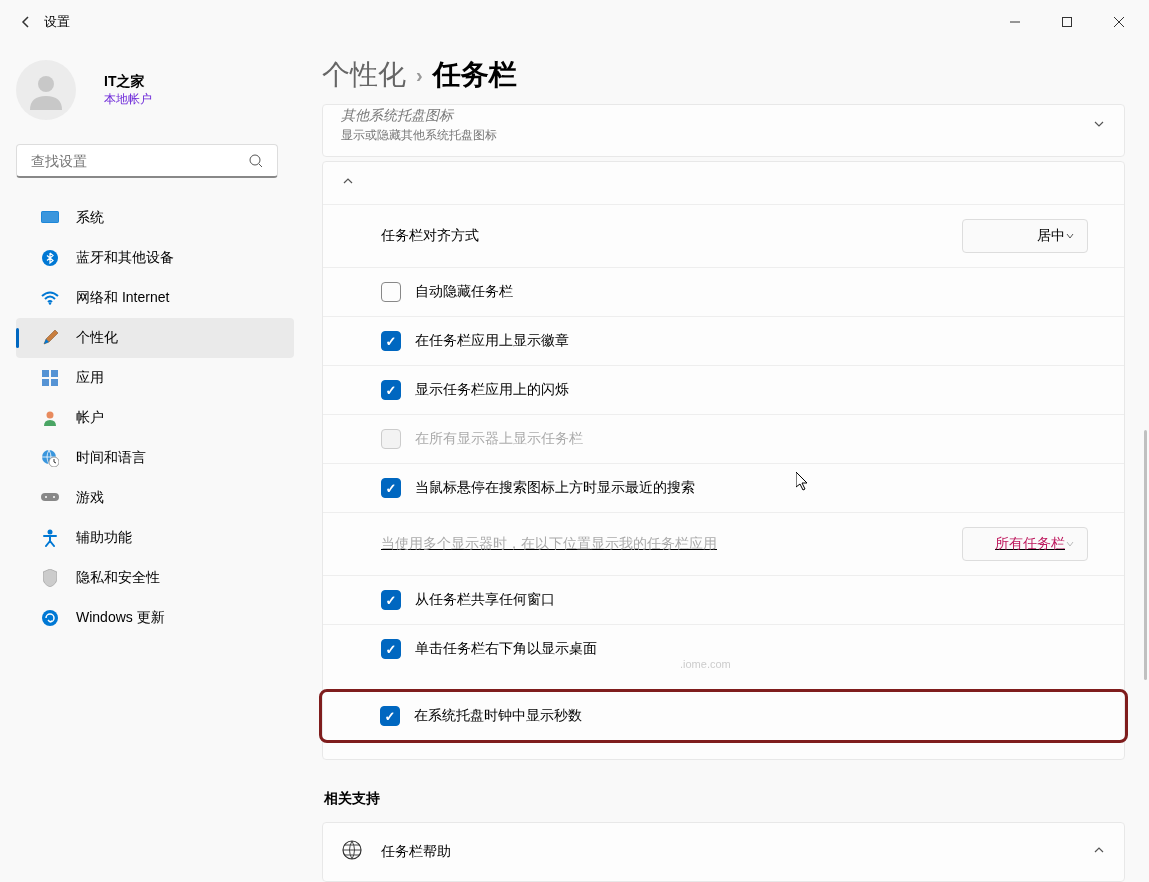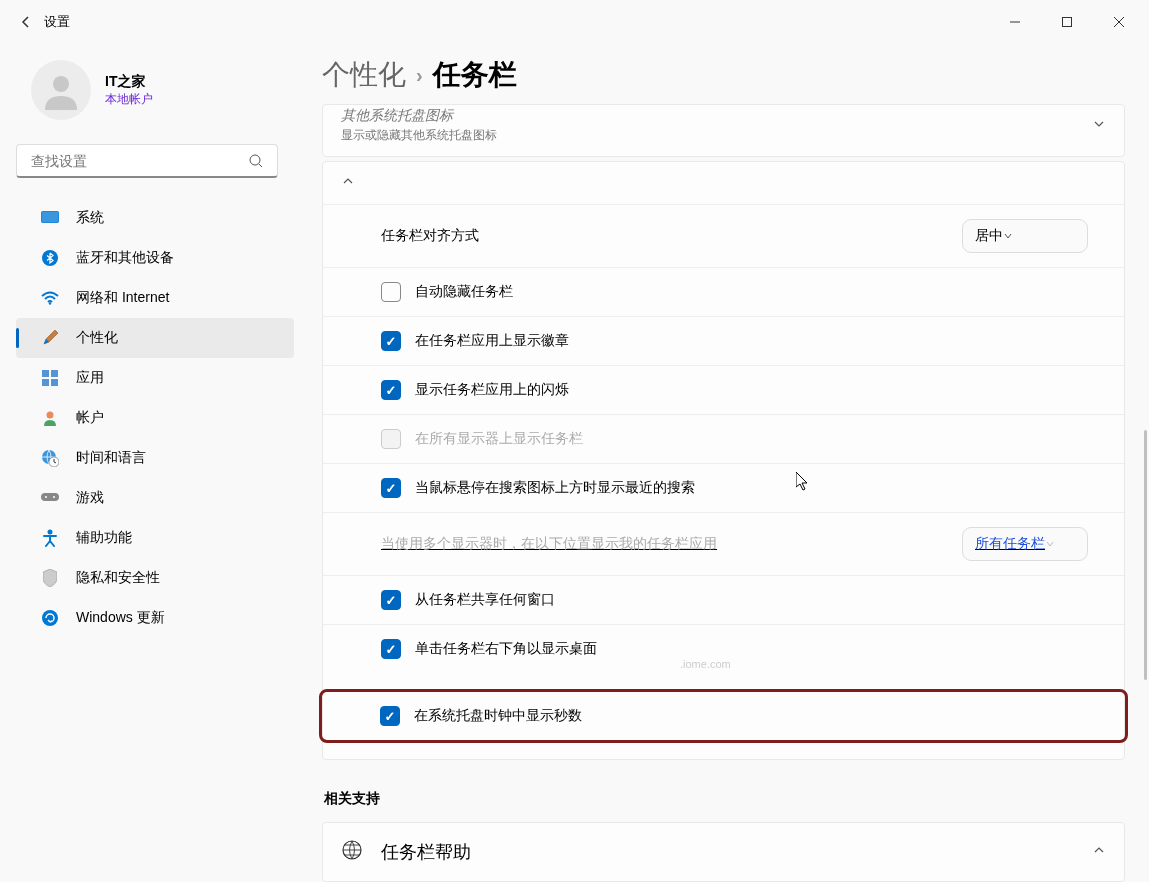--- a/index.html
+++ b/index.html
@@ -51,22 +51,21 @@
 }
 .sidebar {
   width: 310px;
   padding: 8px 16px 8px 0;
   flex-shrink: 0;
 }
 .profile {
   display: flex;
   align-items: center;
   padding: 8px 16px 16px 16px;
-  gap: 14px;
-  margin-left: 15px;
+  gap: 28px;
 }
 .avatar {
   width: 60px;
   height: 60px;
   border-radius: 50%;
   background: #ececec;
   display: flex;
   align-items: center;
   justify-content: center;
 }
@@ -212,30 +211,30 @@
   font-weight: bold;
 }
 .checkbox.disabled {
   border-color: #ccc;
   background: #f3f3f3;
 }
 .select {
   width: 126px;
   height: 34px;
   border: 1px solid #ddd;
-  border-radius: 9px;
+  border-radius: 4px;
   background: #fafafa;
   display: flex;
   align-items: center;
   padding: 0 12px;
   font-size: 14px;
-  justify-content: flex-start;
+  justify-content: flex-end;
 }
 .select.disabled {
-  color: #1d4ed8;
+  color: #be185d;
 }
 .alignment-row {
   padding: 14px 36px 14px 58px;
   display: flex;
   align-items: center;
   border-top: 1px solid #eee;
   font-size: 14px;
 }
 .highlight-box {
   border: 3px solid #7f1d1d;
@@ -527,21 +526,21 @@
       </div>
     </div>
 
     <div class="section-heading">相关支持</div>
 
     <div class="help-card">
       <span><svg width="22" height="22">
             <circle cx="11" cy="11" r="9" stroke="#333" fill="none" stroke-width="1.2"></circle>
             <path d="M11 2 Q16 11 11 20 Q6 11 11 2 M2 11 L20 11 M3 6 L19 6 M3 16 L19 16" stroke="#333" fill="none" stroke-width="0.9"></path>
           </svg></span>
-      <span style="flex:1;font-size:18px;">任务栏帮助</span>
+      <span style="flex:1;font-size:14px;">任务栏帮助</span>
       <span class="chev"><svg width="14" height="14">
             <path d="M3 9 L7 5 L11 9" stroke="#555" fill="none" stroke-width="1.2"></path>
           </svg></span>
     </div>
 
     <div style="height:30px;"></div>
   </div>
 </div>
 
 <div class="watermark">.iome.com</div>

